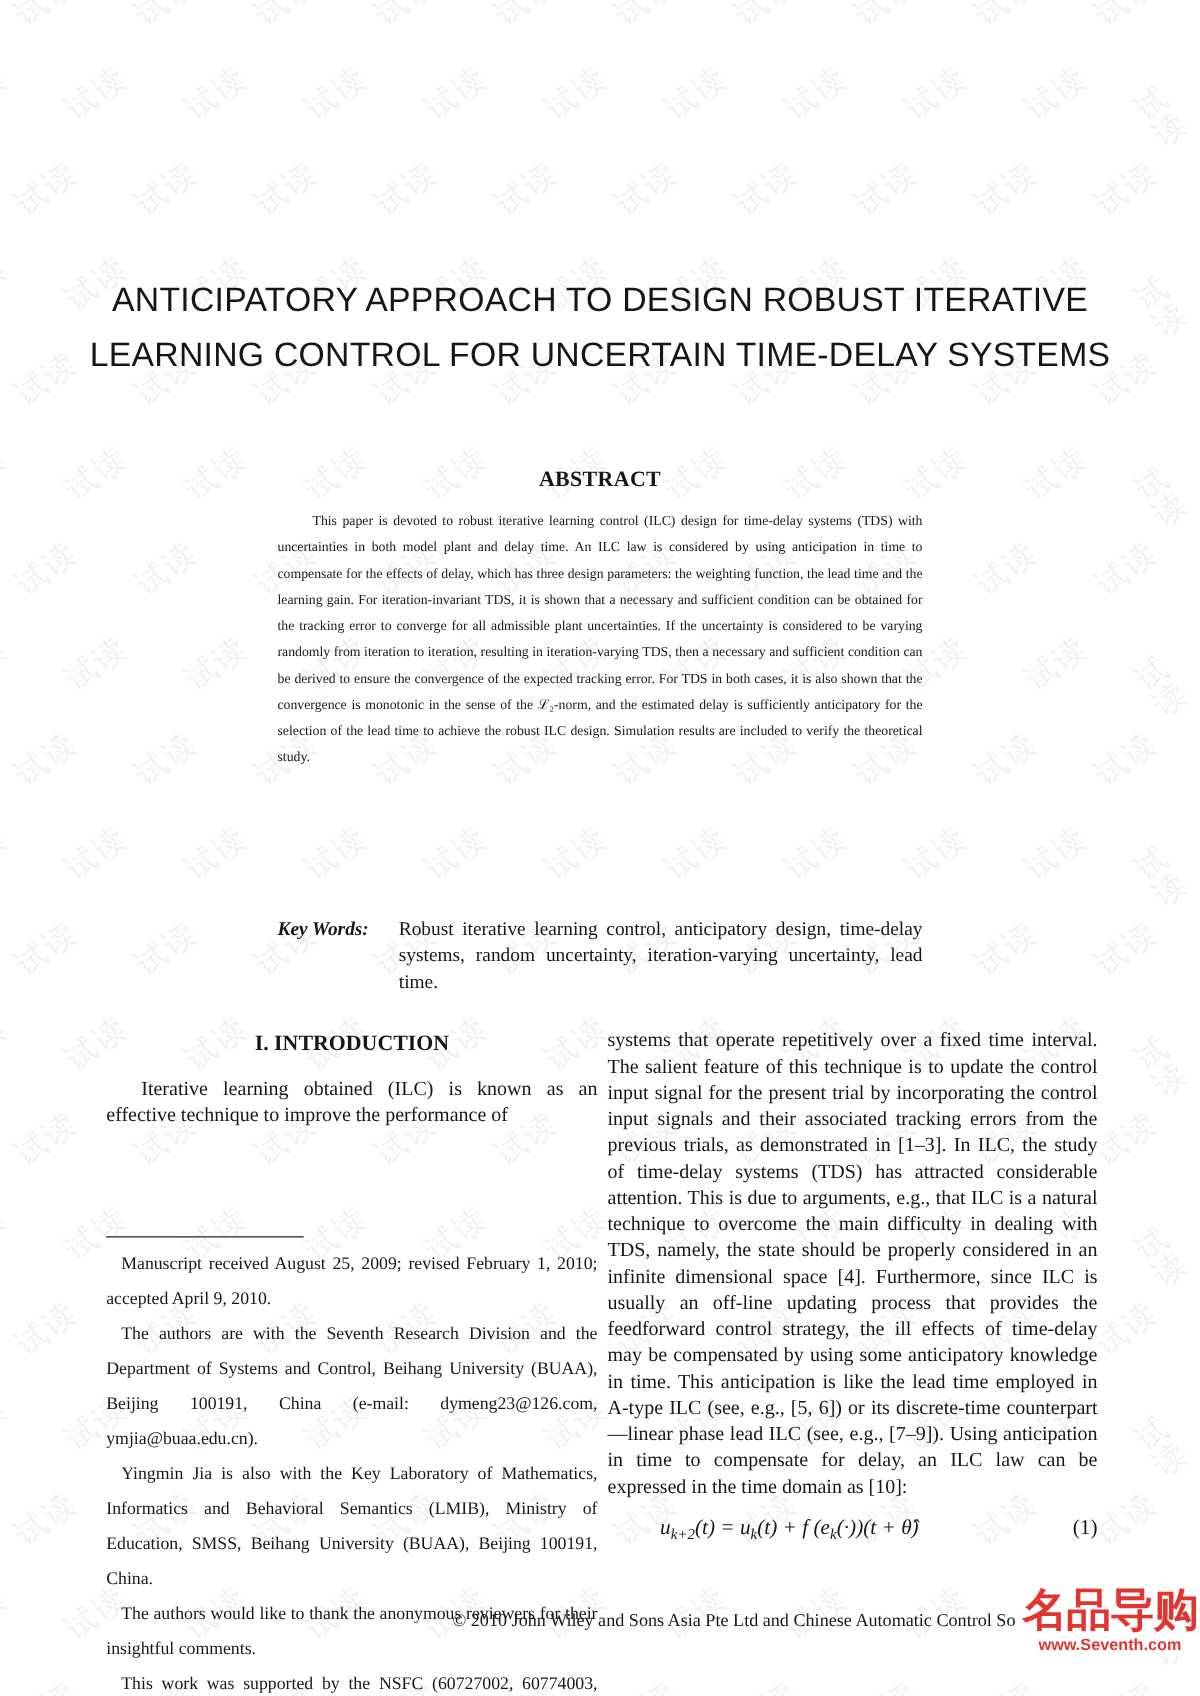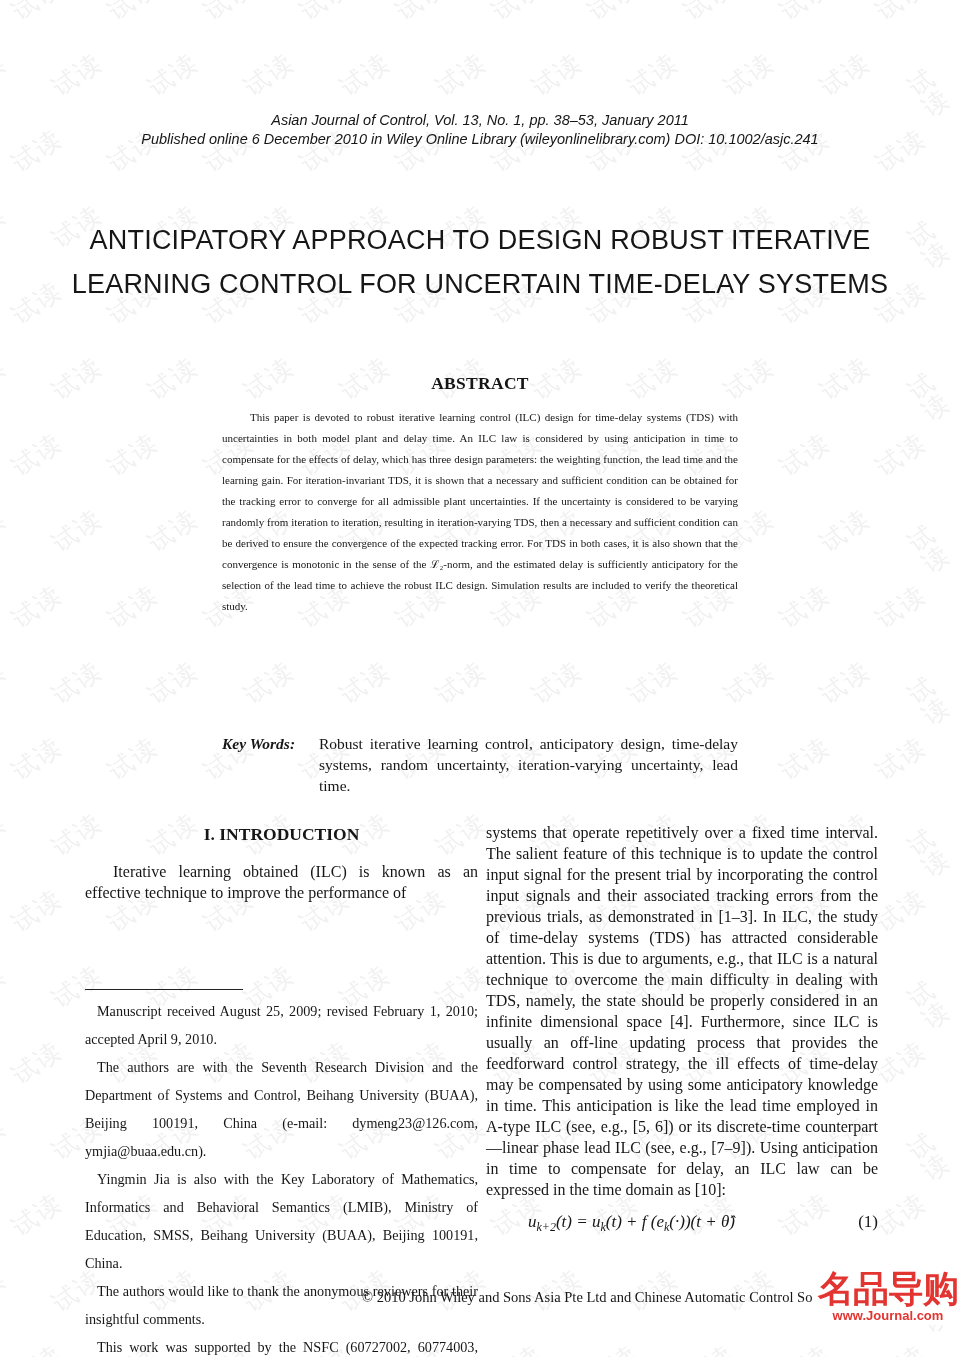--- a/index.html
+++ b/index.html
@@ -264,24 +264,20 @@
       <span class="wm" style="color: rgb(241, 241, 241); left: 490px; top: 1354px;">试读</span>
       <span class="wm" style="color: rgb(241, 241, 241); left: 586px; top: 1354px;">试读</span>
       <span class="wm" style="color: rgb(241, 241, 241); left: 682px; top: 1354px;">试读</span>
       <span class="wm" style="color: rgb(241, 241, 241); left: 778px; top: 1354px;">试读</span>
       <span class="wm" style="color: rgb(241, 241, 241); left: 874px; top: 1354px;">试读</span>
       <span class="wm" style="color: rgb(241, 241, 241); left: 970px; top: 1354px;">试读</span>
     </div>
 
   <div class="content">
 
-    <div class="journal-header">
-      <div>Asian Journal of Control, Vol. 13, No. 1, pp. 38–53, January 2011</div>
-      <div>Published online 6 December 2010 in Wiley Online Library (wileyonlinelibrary.com) DOI: 10.1002/asjc.241</div>
-    </div>
 
     <div class="paper-title">
       <div>ANTICIPATORY APPROACH TO DESIGN ROBUST ITERATIVE</div>
       <div>LEARNING CONTROL FOR UNCERTAIN TIME-DELAY SYSTEMS</div>
     </div>
 
 
     <div class="abs-head">ABSTRACT</div>
 
     <div class="abs-body">This paper is devoted to robust iterative learning control (ILC) design for time-delay systems (TDS) with uncertainties in both model plant and delay time. An ILC law is considered by using anticipation in time to compensate for the effects of delay, which has three design parameters: the weighting function, the lead time and the learning gain. For iteration-invariant TDS, it is shown that a necessary and sufficient condition can be obtained for the tracking error to converge for all admissible plant uncertainties. If the uncertainty is considered to be varying randomly from iteration to iteration, resulting in iteration-varying TDS, then a necessary and sufficient condition can be derived to ensure the convergence of the expected tracking error. For TDS in both cases, it is also shown that the convergence is monotonic in the sense of the ℒ₂-norm, and the estimated delay is sufficiently anticipatory for the selection of the lead time to achieve the robust ILC design. Simulation results are included to verify the theoretical study.</div>
@@ -312,16 +308,16 @@
         <span class="eq-num">(1)</span>
       </div>
     </div>
 
     <div class="footer">© 2010 John Wiley and Sons Asia Pte Ltd and Chinese Automatic Control Society</div>
 
   </div>
 
   <div class="logo">
     <div class="logo-text" style="color: rgb(226, 52, 48);">名品导购</div>
-    <div class="logo-url" style="color: rgb(226, 52, 48);">www.Journal.com</div>
+    <div class="logo-url" style="color: rgb(226, 52, 48);">www.Seventh.com</div>
   </div>
 
 </div>
 
 </body></html>

